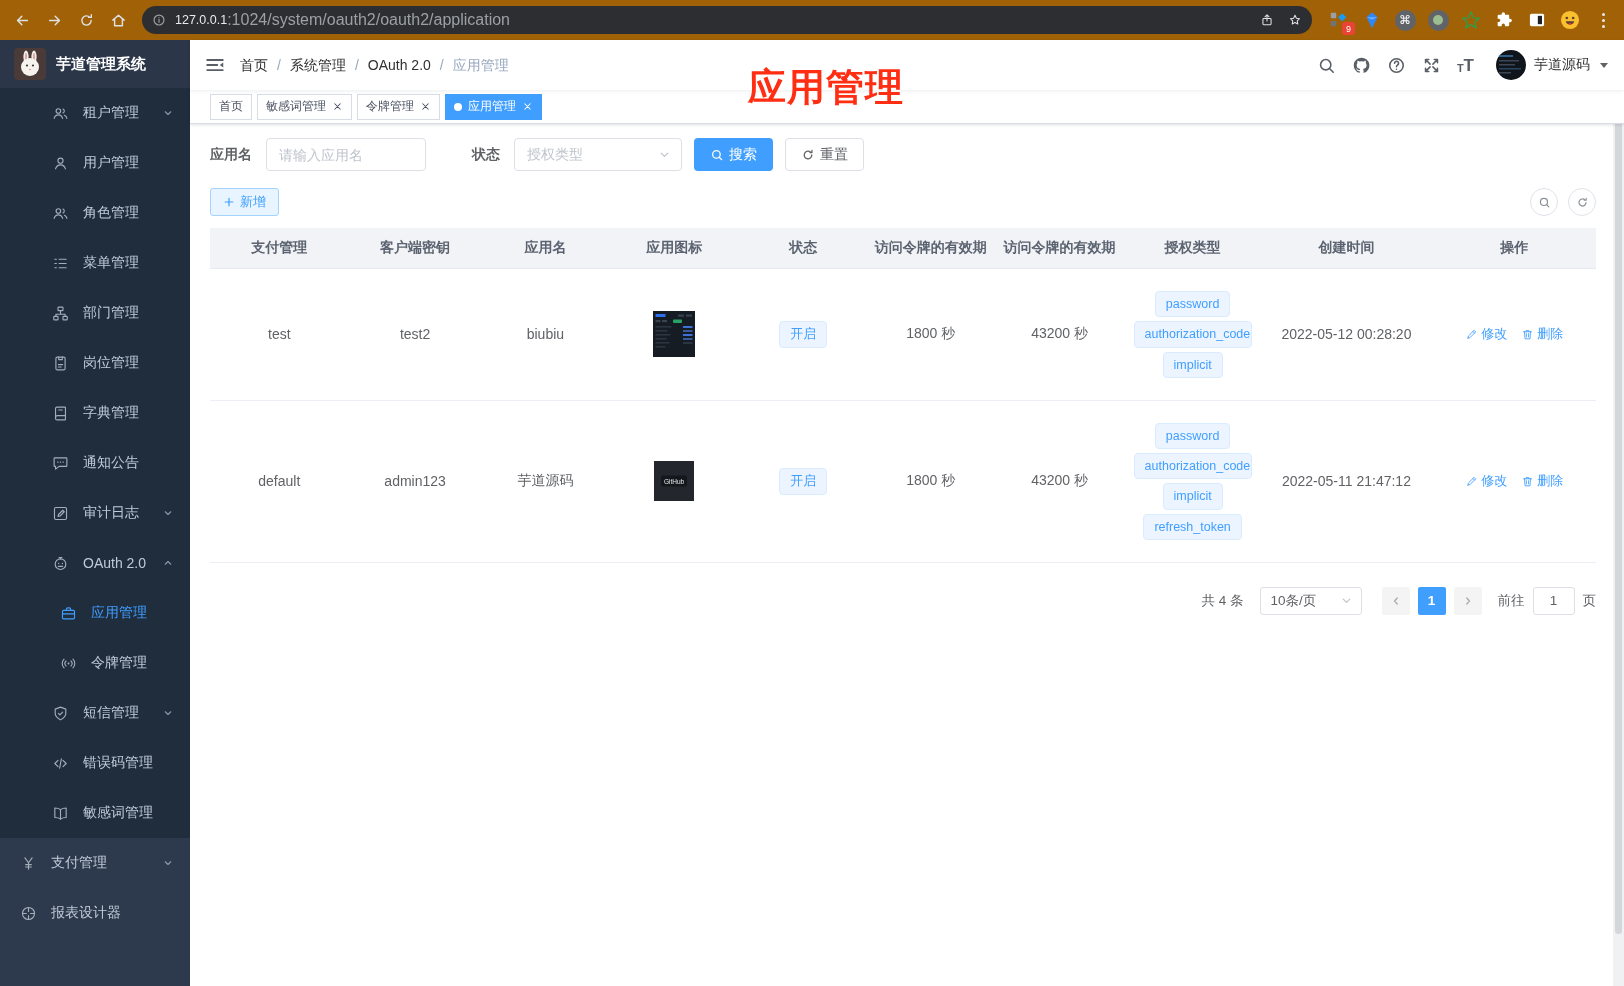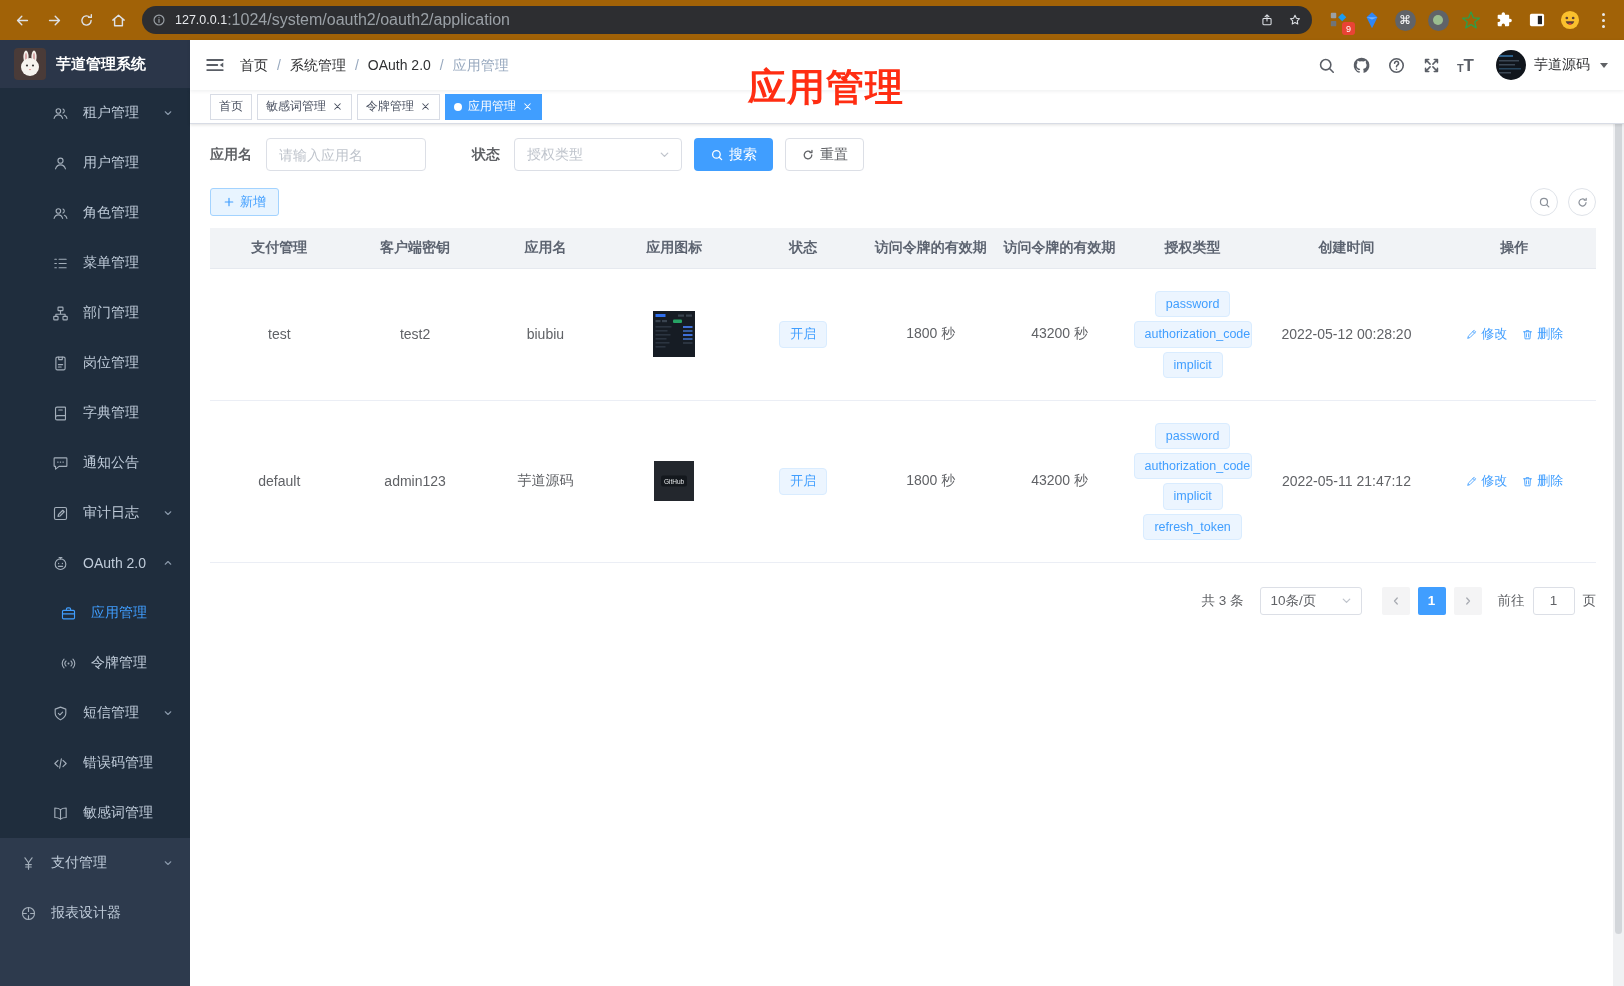--- a/index.html
+++ b/index.html
@@ -636,21 +636,21 @@
                     <path d="M4.5 7h15M9.5 7V4.8h5V7M6.5 7l.9 13h9.2l.9-13"></path>
                     <path d="M10 10.5v6M14 10.5v6"></path>
                   </svg>
                   <span>删除</span>
                 </a>
               </div>
             </div>
           </div>
 
         <div class="pager">
-          <span class="pg-total">共 3 条</span>
+          <span class="pg-total">共 4 条</span>
           <div class="pg-sel">
             <span>10条/页</span>
             <svg class="icn" viewBox="0 0 24 24" fill="none" stroke="currentColor" stroke-width="2.4" stroke-linecap="round" stroke-linejoin="round">
                 <path d="M6 9.5l6 6 6-6"></path>
               </svg>
           </div>
           <div class="pg-btn">
             <svg viewBox="0 0 24 24" fill="none" stroke="currentColor" stroke-width="2.6" stroke-linecap="round" stroke-linejoin="round">
                 <path d="M14.5 6 9 12l5.5 6"></path>
               </svg>

